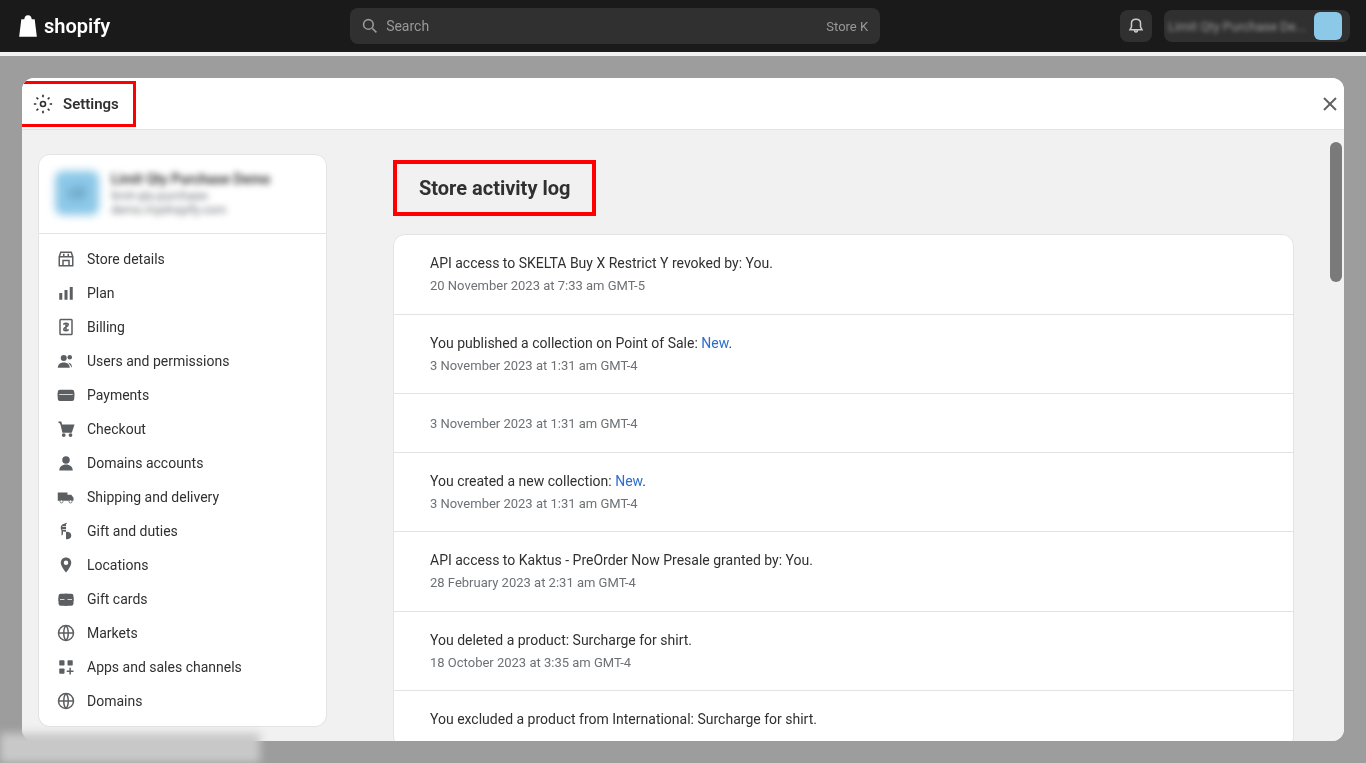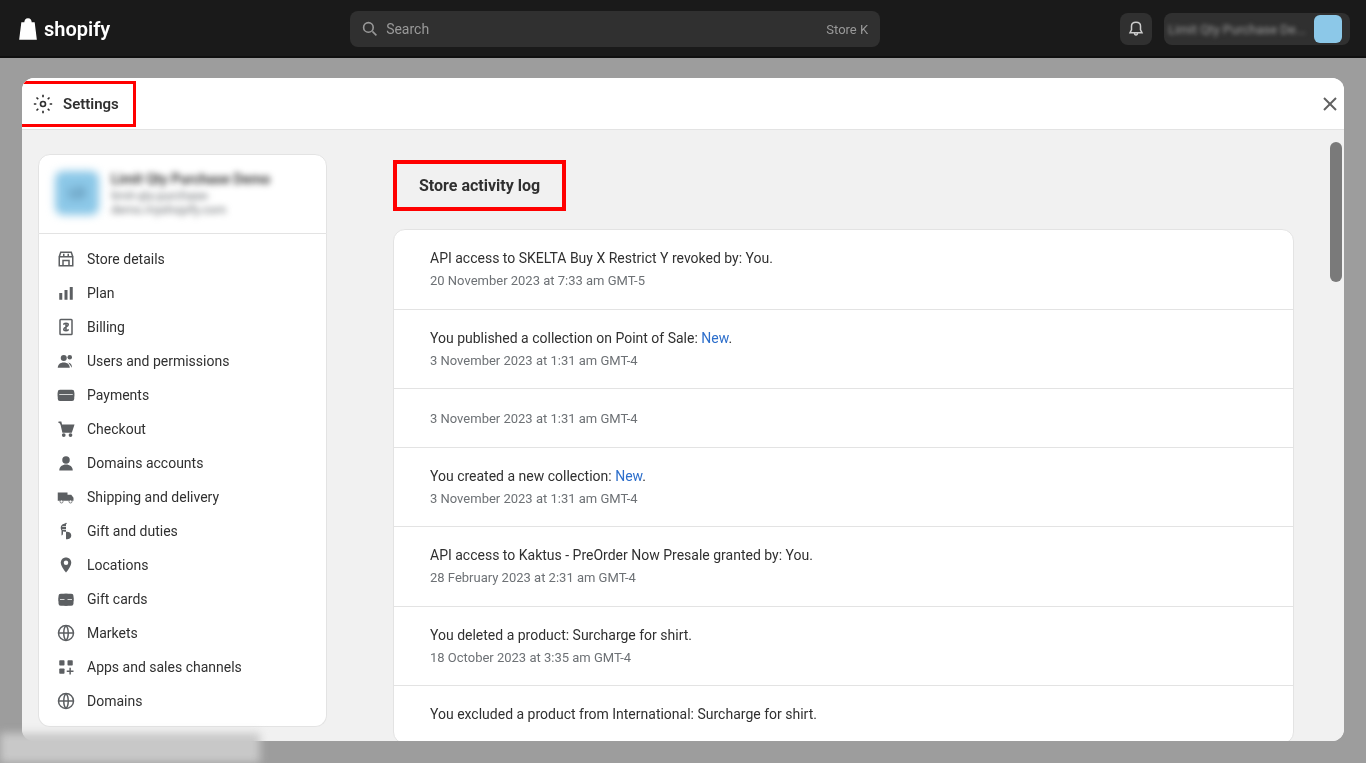--- a/index.html
+++ b/index.html
@@ -10,21 +10,21 @@
     body {
       font-family: -apple-system, BlinkMacSystemFont, 'Segoe UI', Roboto, sans-serif;
       background: #f1f1f1;
       overflow: hidden;
       width: 1366px;
       height: 763px;
       position: relative;
     }
     .top-bar {
       background: #1a1a1a;
-      height: 58px;
+      height: 52px;
       display: flex;
       align-items: center;
       padding: 0 16px;
       gap: 16px;
     }
     .logo {
       display: flex;
       align-items: center;
       color: white;
       font-weight: 600;
@@ -232,21 +232,21 @@
       flex: 1;
       padding: 30px 50px 0 66px;
       overflow: hidden;
     }
     .page-title-box {
       border: 4px solid #ff0000;
       display: inline-block;
       padding: 12px 22px;
     }
     .page-title {
-      font-size: 16px;
+      font-size: 20px;
       font-weight: 700;
       color: #303030;
     }
     .log-card {
       background: white;
       border-radius: 12px;
       margin-top: 18px;
       border: 1px solid #e3e3e3;
     }
     .log-entry {

